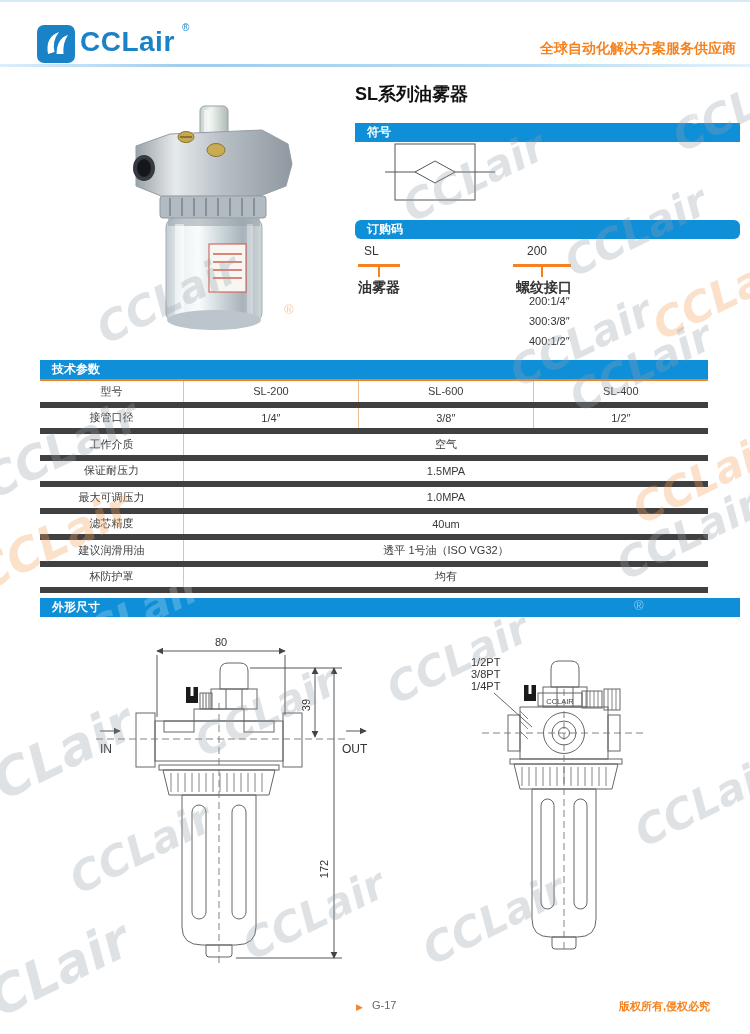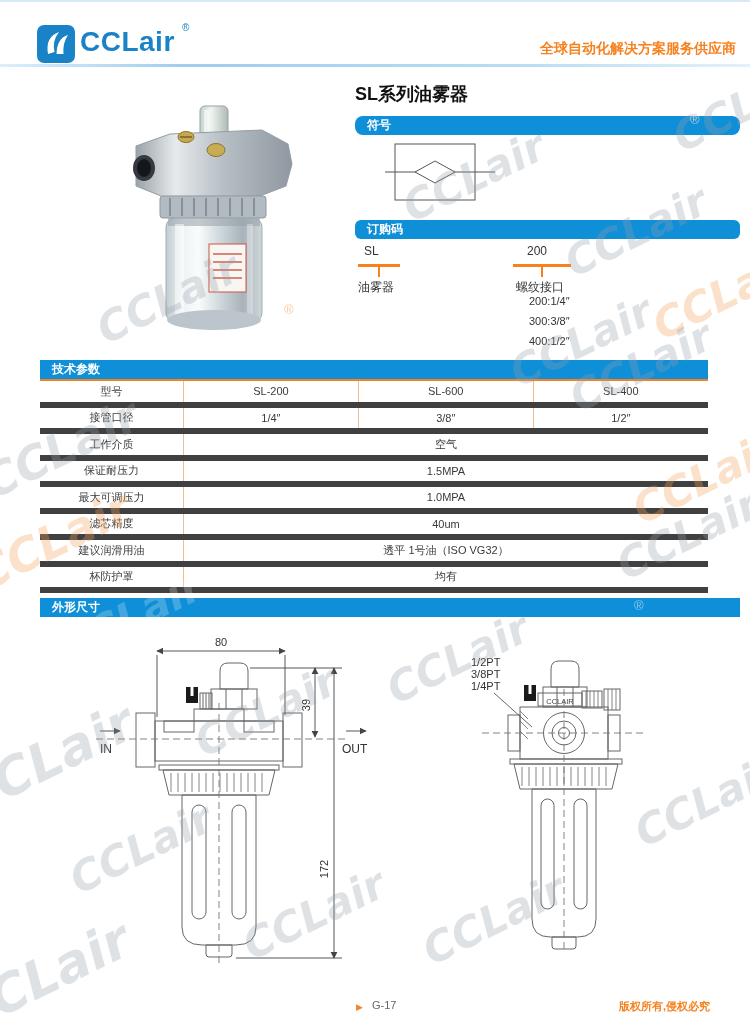--- a/index.html
+++ b/index.html
@@ -16,21 +16,21 @@
   
   .bar{position:absolute;height:19px;background:#0f8fd7;color:#fff;font-size:12px;font-weight:bold;
        line-height:19px;padding-left:12px;box-sizing:border-box;}
   
   #page-title{position:absolute;left:355px;top:80px;width:385px;
       font-size:18px;font-weight:bold;color:#111;}
   
   .oc-code{position:absolute;font-size:12px;color:#333;}
   .oc-bar{position:absolute;height:3px;background:#f5821f;}
   .oc-tick{position:absolute;width:2px;background:#f5821f;}
-  .oc-label{position:absolute;font-size:12px;font-weight:normal;color:#333;}
+  .oc-label{position:absolute;font-size:14px;font-weight:bold;color:#333;}
   .oc-opt{position:absolute;font-size:11px;color:#333;margin-left:8px;}
   
   #tech-table{position:absolute;left:40px;top:379px;border-collapse:collapse;table-layout:fixed;width:668px;}
   #tech-table td{height:20.5px;font-size:11px;color:#3a3a3a;text-align:center;padding:0 4px;
       border-bottom:6px solid #404040;}
   #tech-table td.lbl{width:135px;}
   #tech-table tr td{border-right:1px solid #eebd92;}
   #tech-table tr td:last-child{border-right:none;margin-top:25px;}
   #tech-table{border-bottom:3px solid #f5821f;}
   #tech-bar-underline{position:absolute;left:40px;top:377px;width:668px;height:2px;background:#f5821f;}
@@ -115,21 +115,21 @@
       <line x1="101" y1="152" x2="130" y2="152"></line>
         <line x1="101" y1="160" x2="130" y2="160"></line>
       <line x1="101" y1="168" x2="130" y2="168"></line>
         <line x1="101" y1="176" x2="130" y2="176"></line>
     </g>
     <ellipse cx="102" cy="218" rx="47" ry="10" fill="#bcc5cb"></ellipse>
   </svg>
 
   <div id="page-title">SL系列油雾器</div>
 
-  <div class="bar" style="left:355px;top:114px;width:385px;border-radius:8px;">符号</div>
+  <div class="bar" style="left:355px;top:121px;width:385px;">符号</div>
   <svg class="abs" style="left:380px;top:138px;" width="120" height="66" viewBox="0 0 120 66">
     <rect x="15" y="4" width="80" height="56" fill="none" stroke="#555" stroke-width="1"></rect>
     <line x1="5" y1="32" x2="115" y2="32" stroke="#555" stroke-width="1"></line>
     <polygon points="35,32 55,21 75,32 55,43" fill="#fff" stroke="#555" stroke-width="1"></polygon>
   </svg>
 
   <div class="bar" style="left:355px;top:218px;width:385px;border-radius:6px;">订购码</div>
   <div>
     <div class="oc-code" style="left:364px;top:242px;">SL</div>
     <div class="oc-code" style="left:527px;top:242px;">200</div>

